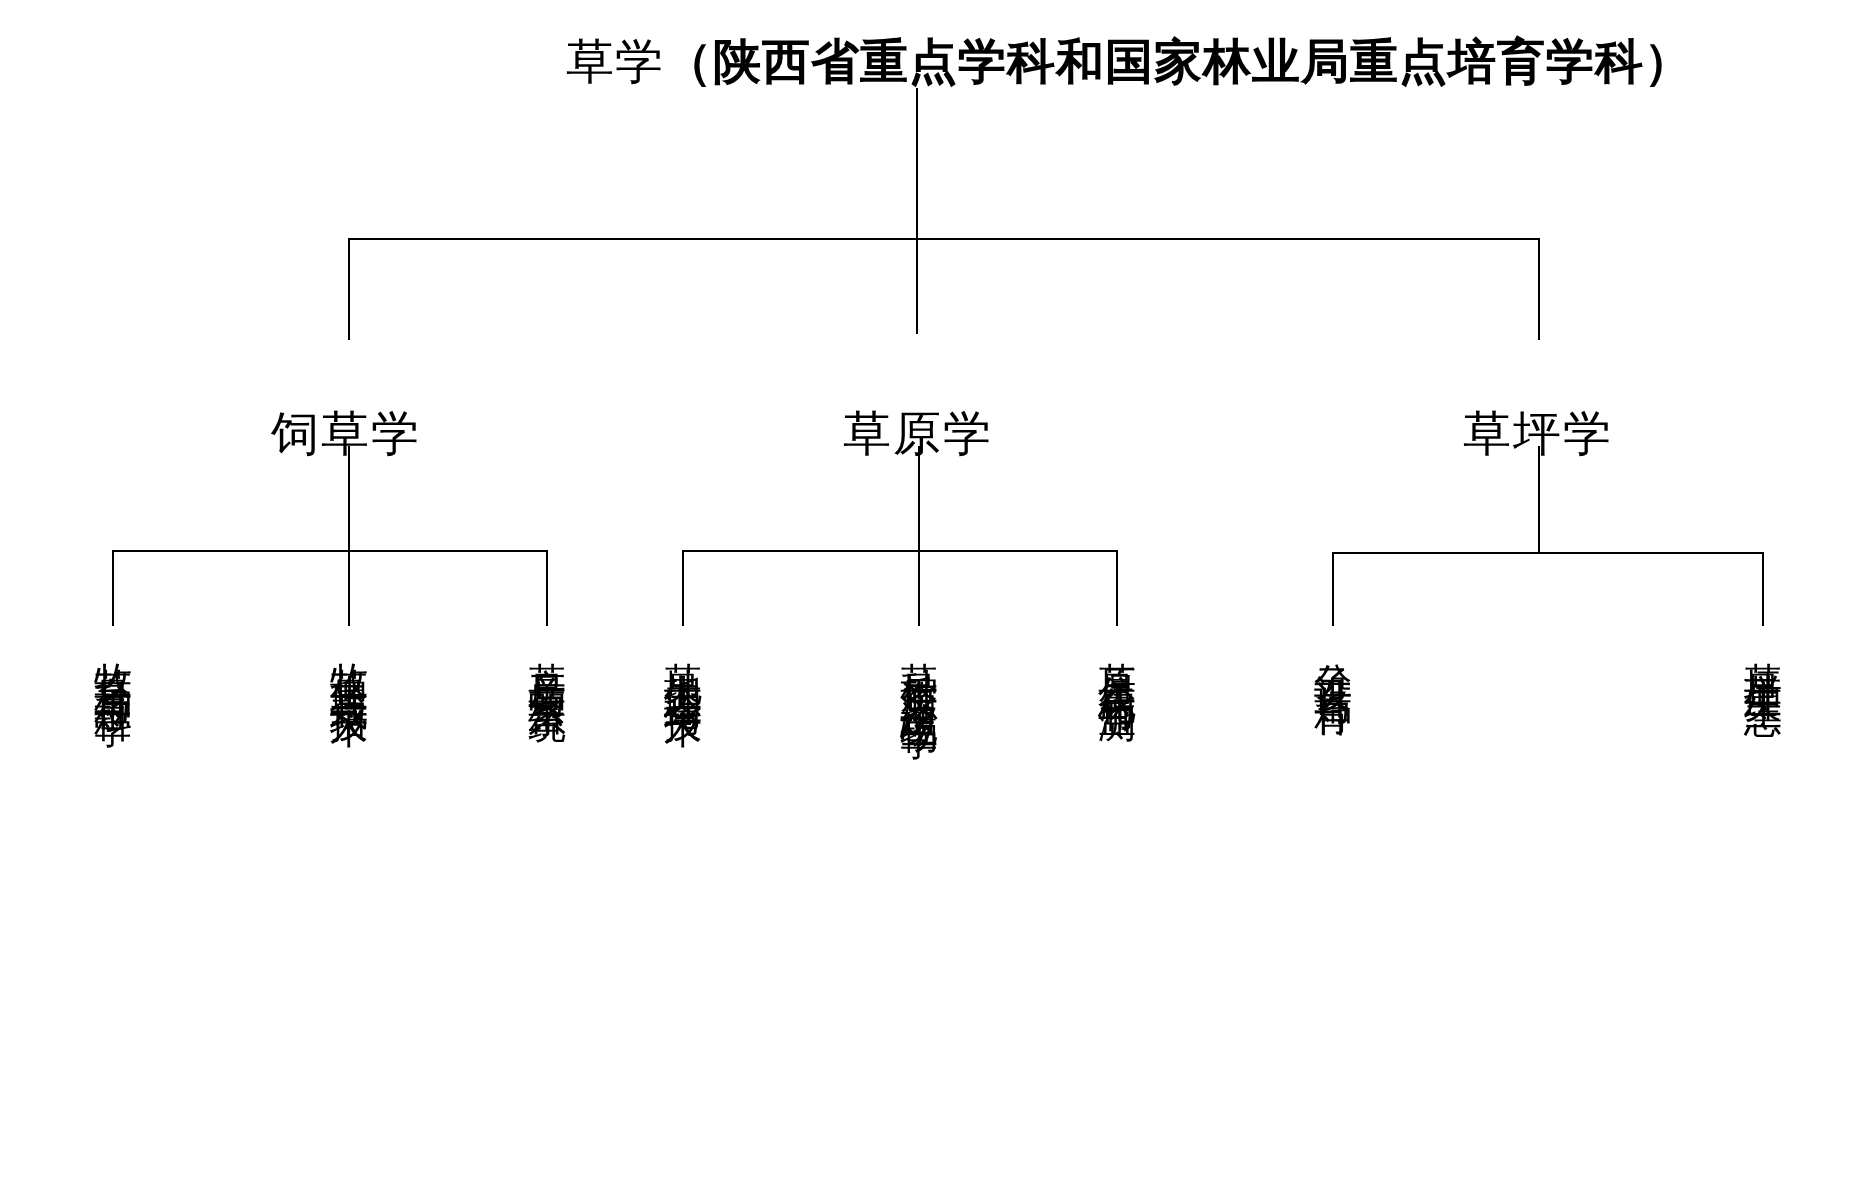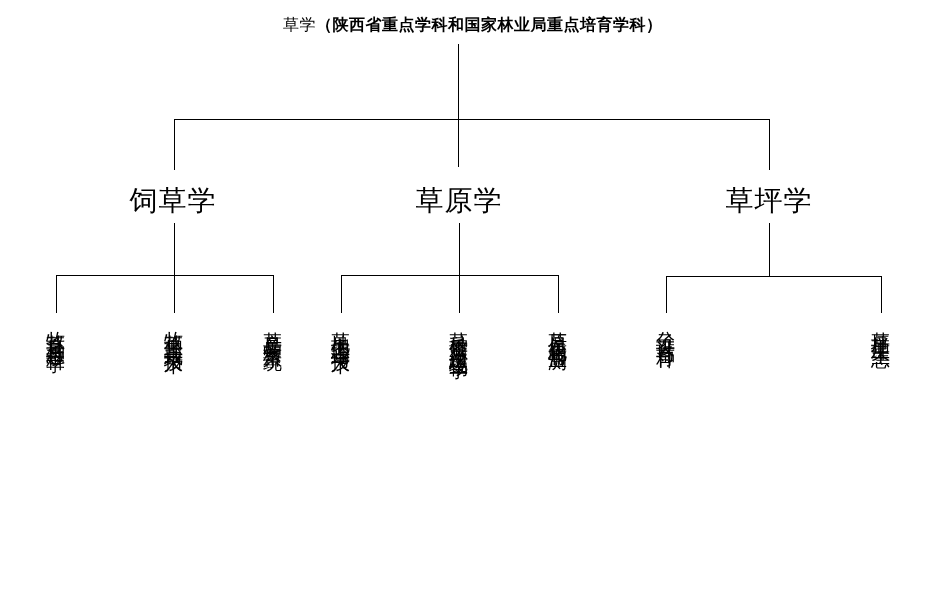--- a/index.html
+++ b/index.html
@@ -23,32 +23,32 @@
   }
   .h-line {
     position: absolute;
     height: 1px;
     background: #000000;
   }
   .root-title {
     position: absolute;
     left: 283px;
     top: 15px;
-    font-size: 16px;
+    font-size: 24px;
     white-space: nowrap;
     letter-spacing: 0.5px;
   }
   .root-title .title-detail {
     font-weight: bold;
   }
   .l2-label {
     position: absolute;
-    top: 182px;
+    top: 201px;
     transform: translateX(-50%);
-    font-size: 28px;
+    font-size: 24px;
     white-space: nowrap;
     letter-spacing: 1px;
   }
   .leaf-label {
     position: absolute;
     top: 316px;
     transform: translateX(-50%);
     writing-mode: vertical-rl;
     text-orientation: upright;
     font-size: 19px;

